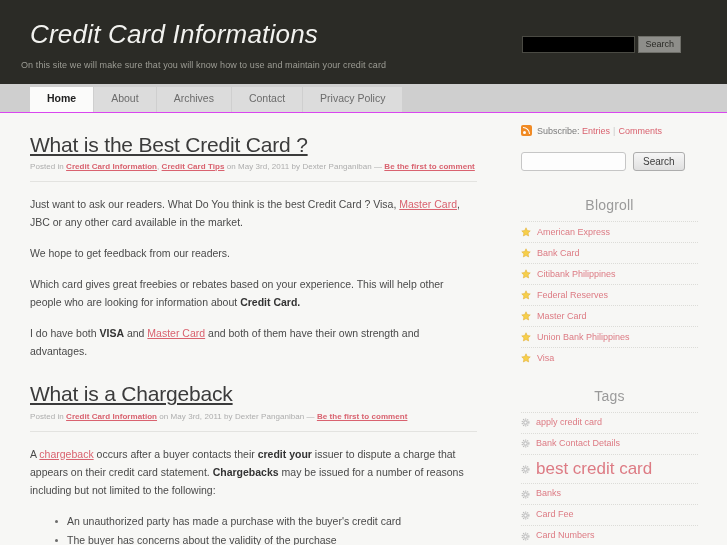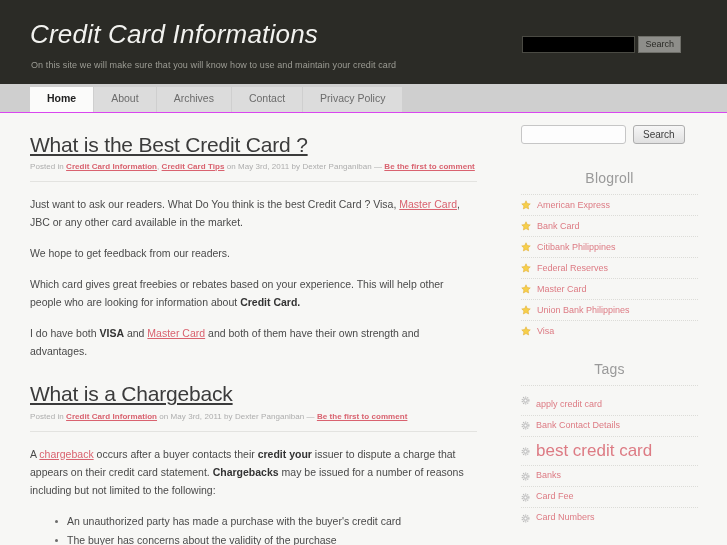--- a/index.html
+++ b/index.html
@@ -15,21 +15,21 @@
   .header{
     position:relative;height:84px;background:#2b2b26;overflow:hidden;
   }
   .header .inner{position:relative;width:727px;height:108px;border-radius:31px;}
   .site-title{
     position:absolute;left:30px;top:19px;
     font-size:26px;font-style:italic;font-weight:400;
     color:#f2f2ef;letter-spacing:0.2px;margin:0;white-space:nowrap;
   }
   .site-desc{
-    position:absolute;left:31px;top:60px;
+    position:absolute;left:21px;top:60px;
     font-size:9px;color:#9c9c94;white-space:nowrap;letter-spacing:0.1px;
   }
   .hsearch{position:absolute;right:46px;top:36px;display:flex;align-items:stretch;}
   .hsearch input{
     width:103px;height:15px;background:#000;border:1px solid #4a4a43;
     color:#ddd;font-size:9px;padding:0 4px;outline:none;
     font-family:"Liberation Sans",sans-serif;
   }
   .hsearch button{
     margin-left:3px;height:17px;padding:0 6px;font-size:9px;
@@ -224,20 +224,24 @@
             <li>An unauthorized party has made a purchase with the buyer's credit card</li>
             <li>The buyer has concerns about the validity of the purchase</li>
 
           </ul>
         </div>
       </div>
     </div>
 
     <div class="sidebar">
 
+      <div class="subscribe">
+        <span class="rss-ico"></span>
+        <span>Subscribe:</span>&nbsp;<a href="#">Entries</a><span class="bar">|</span><a href="#">Comments</a>
+      </div>
 
       <div class="sb-search">
         <input type="text" placeholder="" style="">
         <button>Search</button>
       </div>
 
       <div class="widget">
         <h3 class="widget-title">Blogroll</h3>
         <ul class="wlist" id="blogroll-list">
             <li>
@@ -287,21 +291,21 @@
 
       <div class="widget">
         <h3 class="widget-title">Tags</h3>
         <ul class="wlist tags" id="tags-list">
             <li>
               <svg class="gear-ico" viewBox="0 0 20 20">
 <circle cx="10" cy="10" r="7.5" fill="none" stroke="#b8b8b8" stroke-width="2.6" stroke-dasharray="2.6 2.2"></circle>
 <circle cx="10" cy="10" r="4.4" fill="#d8d8d8" stroke="#a8a8a8" stroke-width="1.2"></circle>
 <circle cx="10" cy="10" r="1.9" fill="#fafafa"></circle>
               </svg>
-              <a href="#" style="font-size: 9px; margin-top: 9px;">apply credit card</a>
+              <a href="#" style="font-size: 9px;">apply credit card</a>
             </li>
             <li>
               <svg class="gear-ico" viewBox="0 0 20 20">
 <circle cx="10" cy="10" r="7.5" fill="none" stroke="#b8b8b8" stroke-width="2.6" stroke-dasharray="2.6 2.2"></circle>
 <circle cx="10" cy="10" r="4.4" fill="#d8d8d8" stroke="#a8a8a8" stroke-width="1.2"></circle>
 <circle cx="10" cy="10" r="1.9" fill="#fafafa"></circle>
               </svg>
               <a href="#" style="font-size: 9px;">Bank Contact Details</a>
             </li>
             <li>

